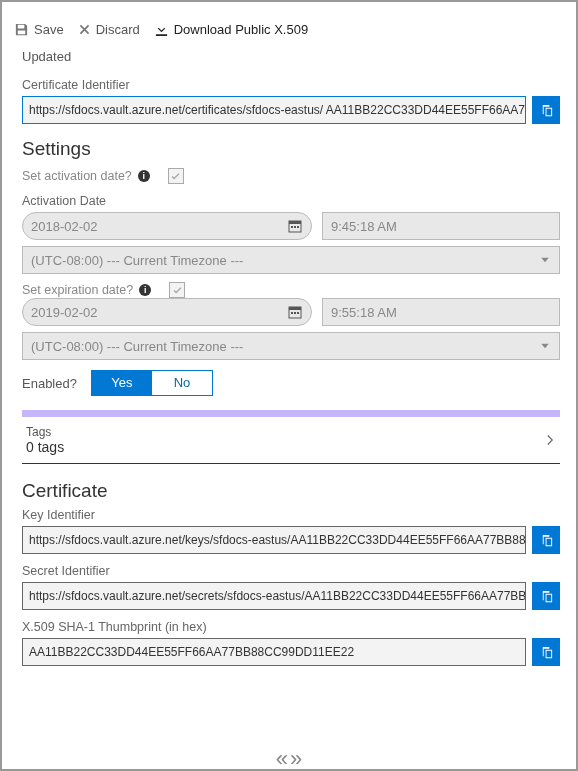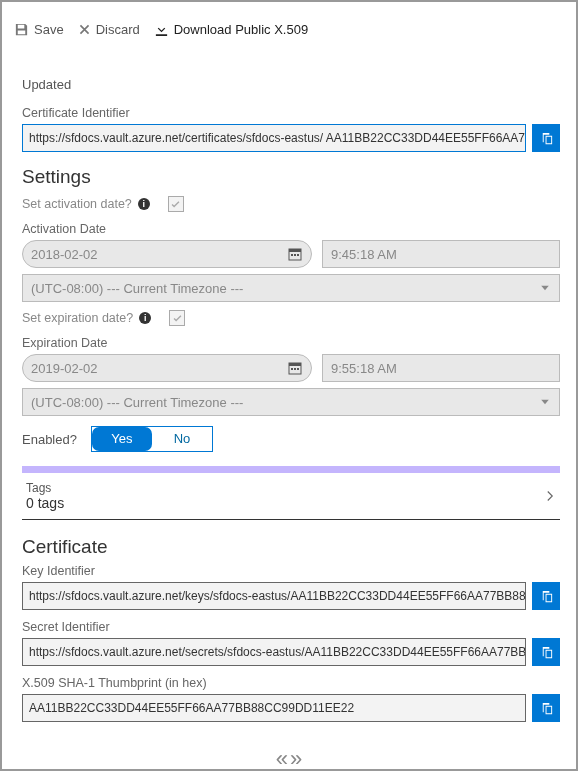--- a/index.html
+++ b/index.html
@@ -24,21 +24,20 @@
   .toolbar-btn {
     display: flex;
     align-items: center;
     gap: 5px;
     cursor: pointer;
     color: #555;
   }
   .toolbar-btn svg { flex-shrink: 0; }
   .content {
     padding: 6px 16px 20px 20px;
-    margin-top: 28px;
   }
   .row {
     display: flex;
     margin-bottom: 14px;
     font-size: 13px;
     color: #555;
   }
   .label { color: #555; }
   .row .label { width: 125px; }
   .section-head {
@@ -135,21 +134,20 @@
     display: flex;
     border: 1px solid #0078d4;
     height: 26px;
   }
   .toggle div {
     width: 60px;
     text-align: center;
     line-height: 24px;
     font-size: 13px;
     cursor: pointer;
-    border-radius: 7px;
   }
   .toggle .on { background: #0078d4; color: #fff; }
   .toggle .off { background: #fff; color: #0369a1; }
   .tags-row {
     border-top: 7px solid #c4b5fd;
     border-bottom: 1px solid #333;
     padding: 8px 4px;
     display: flex;
     justify-content: space-between;
     align-items: center;
@@ -262,21 +260,20 @@
     <span>Set expiration date?</span>
     <span class="info-icon">i</span>
     <span style="width:6px"></span>
     <div class="checkbox">
       <svg width="11" height="11" viewBox="0 0 16 16">
           <path stroke="#aaa" stroke-width="2" fill="none" d="M3 8l3 3 7-7"></path>
         </svg>
     </div>
   </div>
 
-  <div class="field-label">Expiration Date</div>
   <div class="date-row">
     <div class="date-input">
       <span>2019-02-02</span>
       <svg width="16" height="16" viewBox="0 0 16 16">
           <rect x="2" y="3" width="12" height="11" fill="none" stroke="#555"></rect>
           <rect x="2" y="3" width="12" height="3" fill="#555"></rect>
           <rect x="4" y="8" width="2" height="2" fill="#555"></rect>
           <rect x="7" y="8" width="2" height="2" fill="#555"></rect>
           <rect x="10" y="8" width="2" height="2" fill="#555"></rect>
         </svg>

